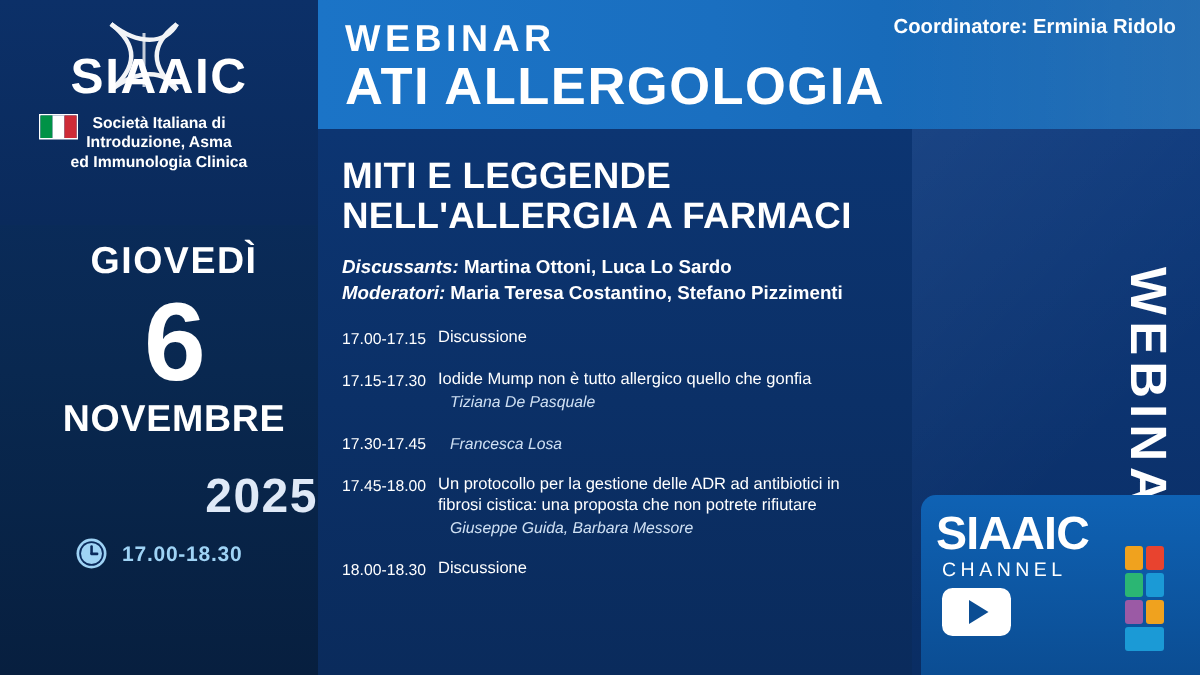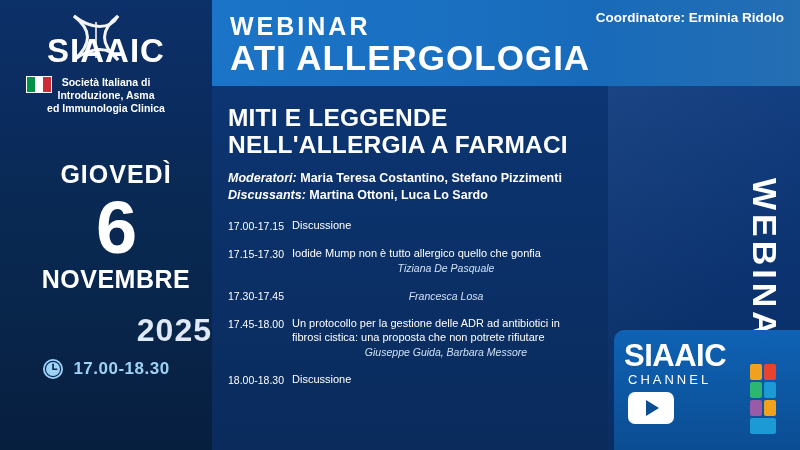--- a/index.html
+++ b/index.html
@@ -81,21 +81,21 @@
     position: absolute;
     left: 0; top: 358px;
     width: 212px;
     display: flex; align-items: center; justify-content: center;
     gap: 9px;
     color: #9fd3f5;
   }
   .time-row .clock-ico {
     width: 22px; height: 22px; flex: 0 0 22px;
   }
-  .time-text { font-size: 17px; font-weight: bold; letter-spacing: 0.5px; }
+  .time-text { font-size: 14px; font-weight: bold; letter-spacing: 0.5px; }
 
   
   .top-banner {
     position: absolute;
     left: 212px; top: 0;
     width: 588px; height: 86px;
     background: linear-gradient(90deg, #1b74c7 0%, #1a6fc0 45%, #1463ae 100%);
     z-index: 3;
   }
   .top-banner .stripe {
@@ -228,21 +228,20 @@
     font-size: 11px;
     line-height: 14px;
   }
   .s-speaker {
     color: #cfe0f3;
     font-size: 10.5px;
     font-style: italic;
     line-height: 14px;
     margin-top: 1px;
     padding-left: 8px;
-    text-align: center;
   }
 
   
   .bg-diag {
     position: absolute; left: 0; top: 0; width: 800px; height: 450px;
     background: linear-gradient(115deg, rgba(255,255,255,0.05) 0%, rgba(255,255,255,0) 45%);
     pointer-events: none;
     z-index: 1;
   }
 </style>
@@ -338,26 +337,26 @@
   </div>
 
   <div class="main">
     <div class="main-title">
       <div>MITI E LEGGENDE</div>
       <div>NELL'ALLERGIA A FARMACI</div>
     </div>
 
     <div class="roles">
       <div>
+        <span class="role-label">Discussants:</span>
+        <span class="role-names">Martina Ottoni, Luca Lo Sardo</span>
+      </div>
+      <div>
         <span class="role-label">Moderatori:</span>
         <span class="role-names">Maria Teresa Costantino, Stefano Pizzimenti</span>
-      </div>
-      <div>
-        <span class="role-label">Discussants:</span>
-        <span class="role-names">Martina Ottoni, Luca Lo Sardo</span>
       </div>
     </div>
 
     <div class="sessions">
 
       <div class="session">
         <div class="s-time">17.00-17.15</div>
         <div class="s-body">
           <div class="s-title">Discussione</div>
         </div>

